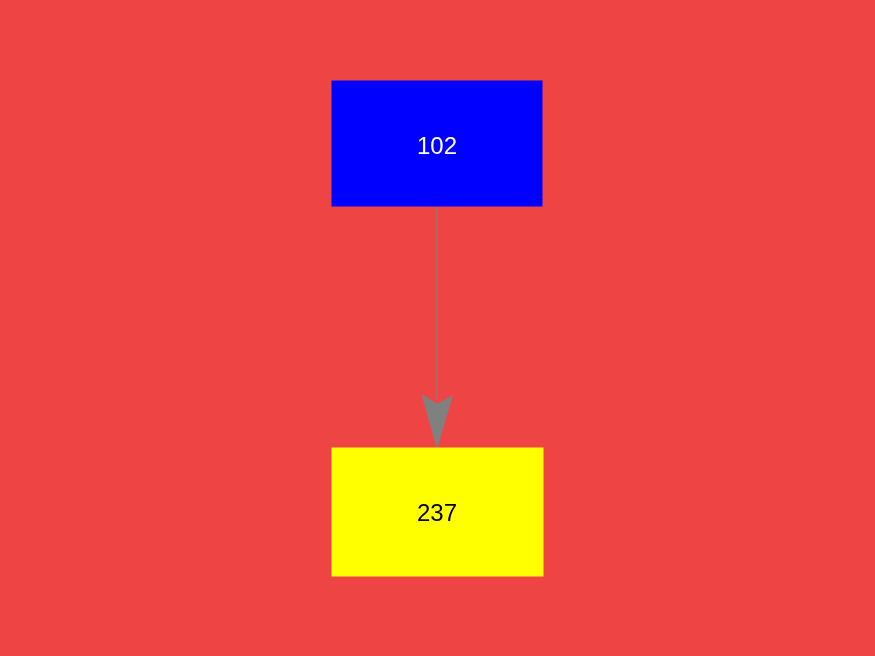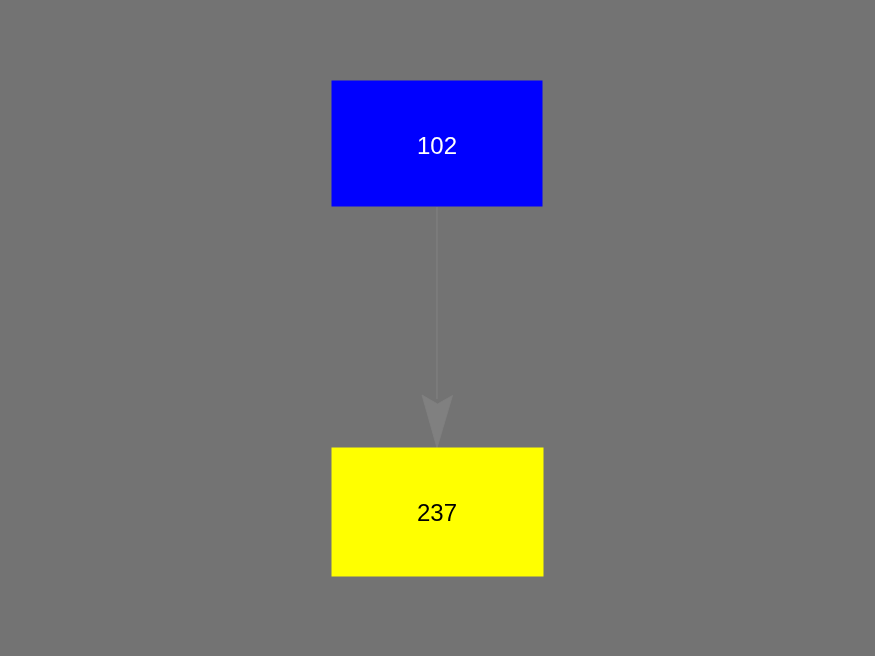--- a/index.html
+++ b/index.html
@@ -11,21 +11,21 @@
   body {
     width: 875px;
     height: 656px;
     overflow: hidden;
     font-family: "Liberation Sans", "DejaVu Sans", sans-serif;
   }
   #graph-canvas {
     position: relative;
     width: 875px;
     height: 656px;
-    background: #737373;
+    background: #ef4444;
   }
   #graph-svg {
     position: absolute;
     top: 0;
     left: 0;
     width: 875px;
     height: 656px;
     display: block;
   }
   .node-label {

